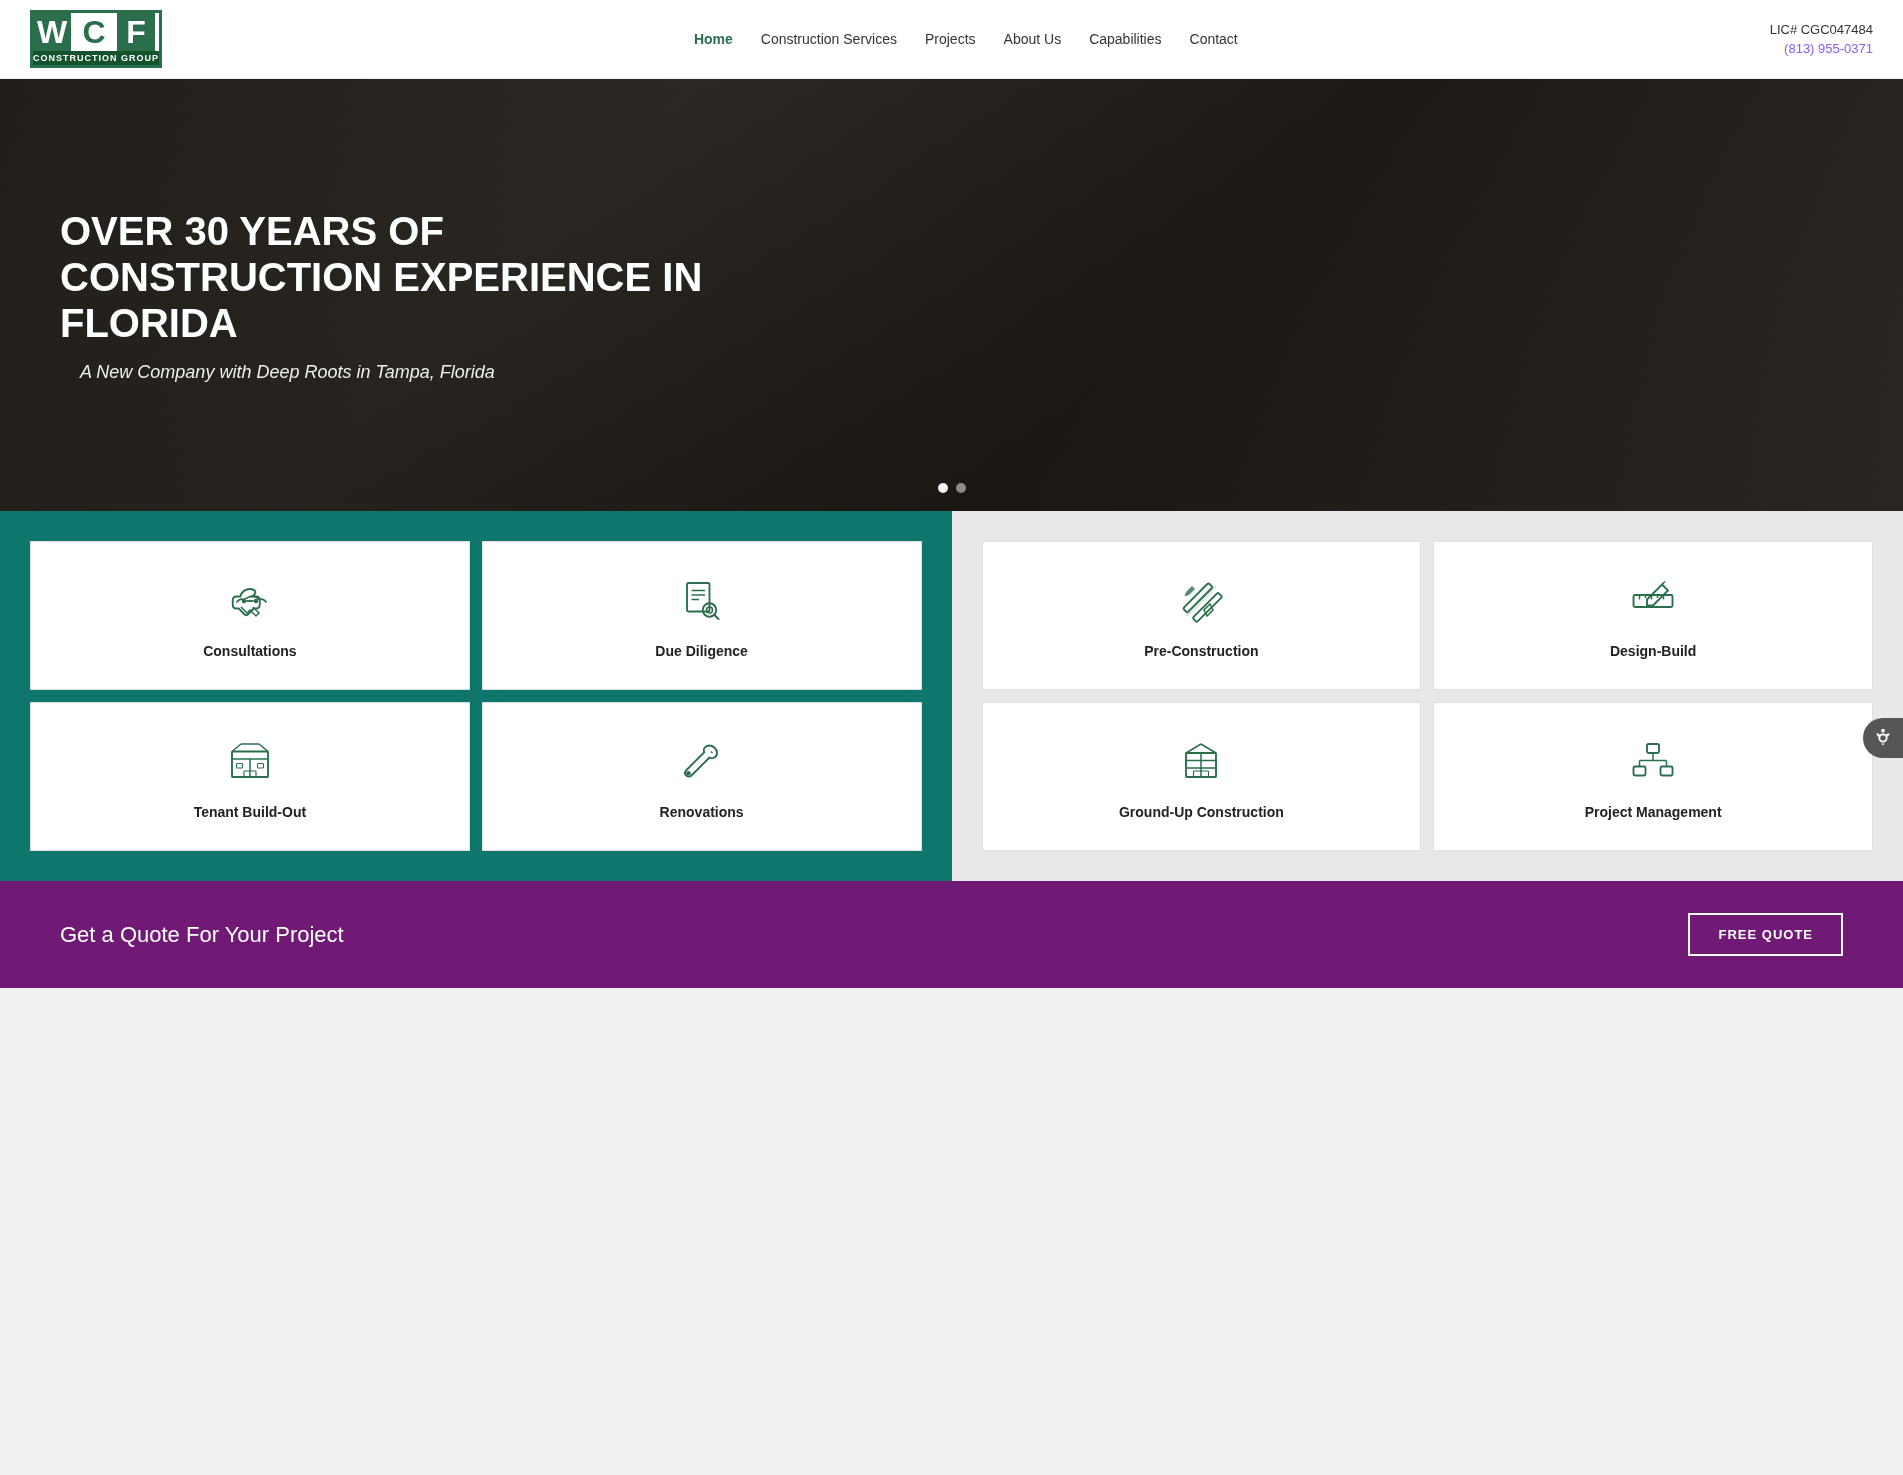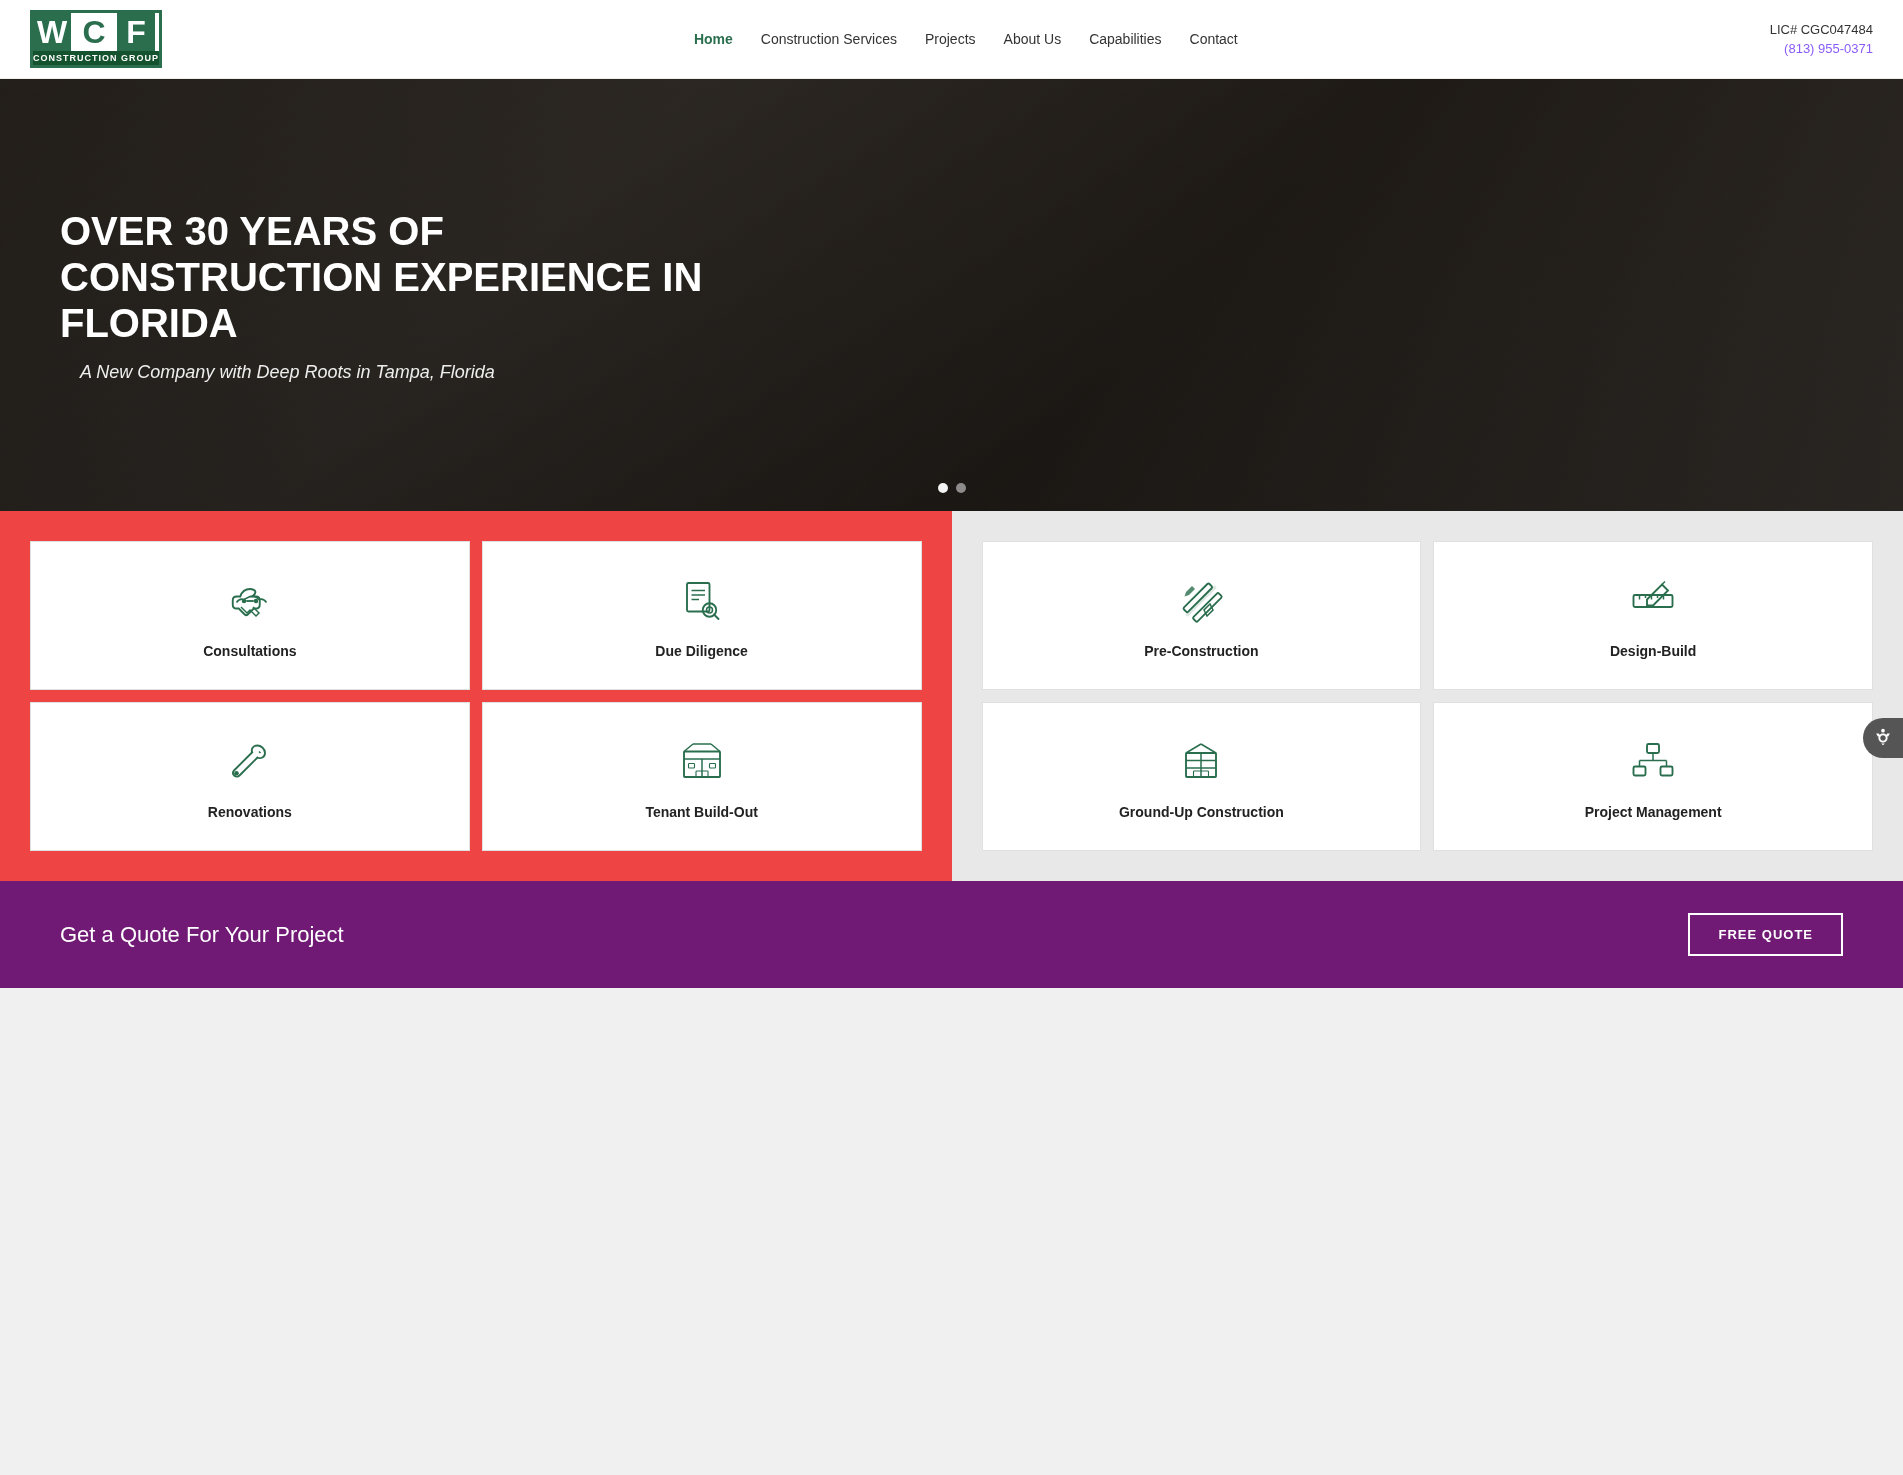--- a/index.html
+++ b/index.html
@@ -137,21 +137,21 @@
       background: rgba(255,255,255,0.95);
     }
 
     
     .services-section {
       display: grid;
       grid-template-columns: 1fr 1fr;
       background: #f0f0f0;
     }
     .services-left {
-      background: #ef4444;
+      background: #0f766e;
       padding: 30px;
     }
     .services-right {
       background: #e8e8e8;
       padding: 30px;
     }
     .services-grid {
       display: grid;
       grid-template-columns: 1fr 1fr;
       gap: 12px;
@@ -303,45 +303,45 @@
             <line x1="48" y1="50" x2="54" y2="56" stroke="#2a6e4e" stroke-width="2.5" stroke-linecap="round"></line>
             <circle cx="42" cy="44" r="4" fill="none" stroke="#2a6e4e" stroke-width="2"></circle>
           </svg>
         </div>
         <span class="service-label">Due Diligence</span>
       </div>
 
       <div class="service-card">
         <div class="svc-icon">
           <svg viewBox="0 0 64 64" xmlns="http://www.w3.org/2000/svg">
-            <path d="M42 10 C46 10 52 14 52 20 C52 26 46 28 42 26 L18 50 C16 52 13 52 11 50 C9 48 9 45 11 43 L35 19 C33 15 36 10 42 10Z" fill="none" stroke="#2a6e4e" stroke-width="2.5"></path>
-            <circle cx="14" cy="47" r="3" fill="#2a6e4e"></circle>
-            <line x1="44" y1="18" x2="46" y2="20" stroke="#2a6e4e" stroke-width="2"></line>
-          </svg>
-        </div>
-        <span class="service-label">Renovations</span>
-      </div>
-
-      <div class="service-card">
-        <div class="svc-icon">
-          <svg viewBox="0 0 64 64" xmlns="http://www.w3.org/2000/svg">
             <rect x="8" y="18" width="48" height="34" rx="1" fill="none" stroke="#2a6e4e" stroke-width="2.5"></rect>
             <line x1="8" y1="28" x2="56" y2="28" stroke="#2a6e4e" stroke-width="2"></line>
             <line x1="32" y1="28" x2="32" y2="52" stroke="#2a6e4e" stroke-width="2"></line>
             <rect x="14" y="34" width="8" height="6" rx="1" fill="none" stroke="#2a6e4e" stroke-width="1.5"></rect>
             <rect x="42" y="34" width="8" height="6" rx="1" fill="none" stroke="#2a6e4e" stroke-width="1.5"></rect>
             <rect x="24" y="44" width="16" height="8" rx="1" fill="none" stroke="#2a6e4e" stroke-width="1.5"></rect>
             <line x1="20" y1="8" x2="8" y2="18" stroke="#2a6e4e" stroke-width="2"></line>
             <line x1="44" y1="8" x2="56" y2="18" stroke="#2a6e4e" stroke-width="2"></line>
             <line x1="20" y1="8" x2="44" y2="8" stroke="#2a6e4e" stroke-width="2"></line>
           </svg>
         </div>
         <span class="service-label">Tenant Build-Out</span>
       </div>
 
+      <div class="service-card">
+        <div class="svc-icon">
+          <svg viewBox="0 0 64 64" xmlns="http://www.w3.org/2000/svg">
+            <path d="M42 10 C46 10 52 14 52 20 C52 26 46 28 42 26 L18 50 C16 52 13 52 11 50 C9 48 9 45 11 43 L35 19 C33 15 36 10 42 10Z" fill="none" stroke="#2a6e4e" stroke-width="2.5"></path>
+            <circle cx="14" cy="47" r="3" fill="#2a6e4e"></circle>
+            <line x1="44" y1="18" x2="46" y2="20" stroke="#2a6e4e" stroke-width="2"></line>
+          </svg>
+        </div>
+        <span class="service-label">Renovations</span>
+      </div>
+
     </div>
   </div>
 
   <div class="services-right">
     <div class="services-grid">
 
       <div class="service-card">
         <div class="svc-icon">
           <svg viewBox="0 0 64 64" xmlns="http://www.w3.org/2000/svg">
 

